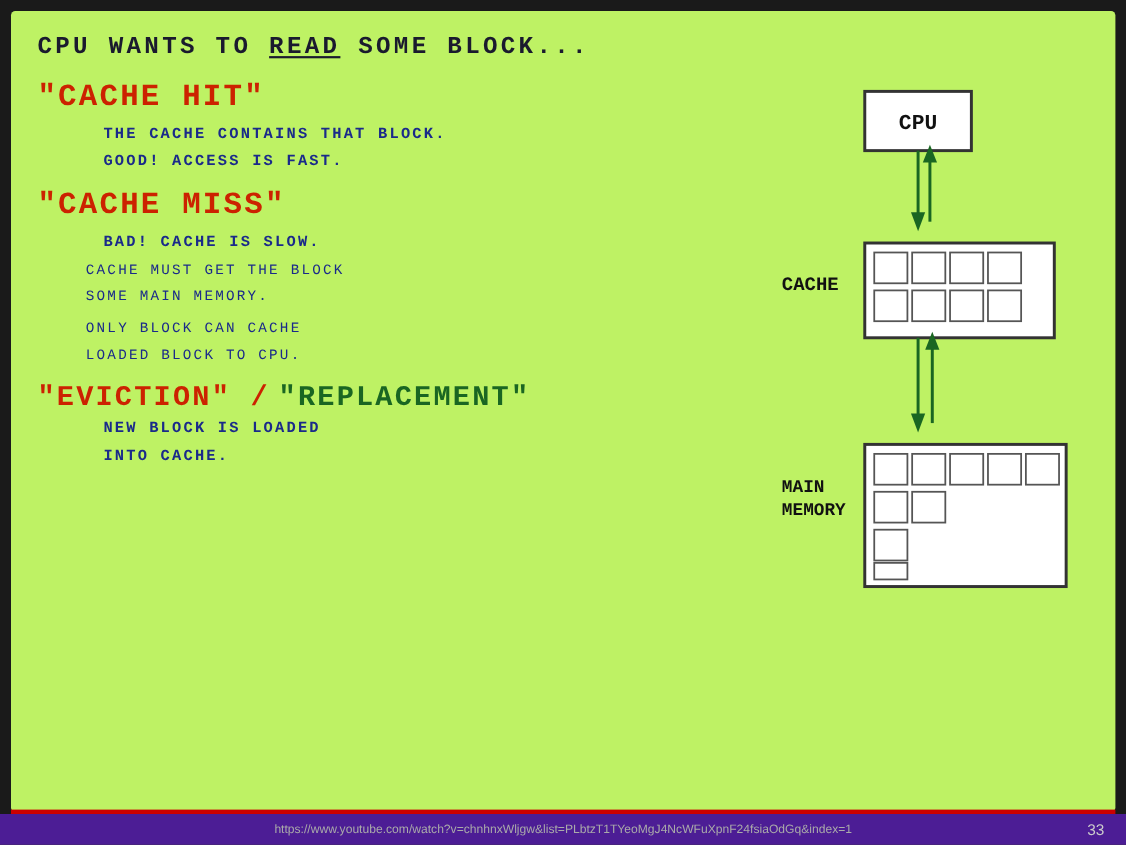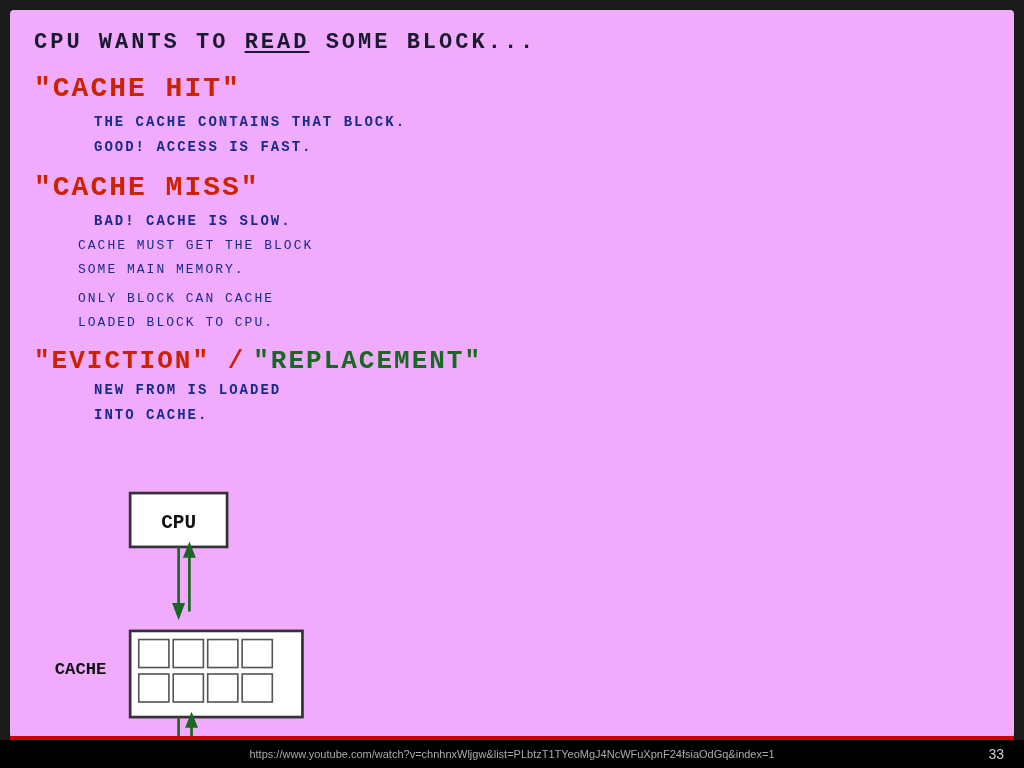--- a/index.html
+++ b/index.html
@@ -11,25 +11,25 @@
       overflow: hidden;
       position: relative;
     }
 
     #main-content {
       position: absolute;
       top: 10px;
       left: 10px;
       right: 10px;
       bottom: 30px;
-      background: #f0abfc;
+      background: #bef264;
       border-radius: 4px;
       padding: 20px 24px;
       display: flex;
-      flex-direction: column;
+      flex-direction: row;
     }
 
     #text-area {
       flex: 1;
       padding-right: 20px;
     }
 
     #diagram-area {
       width: 300px;
       display: flex;
@@ -124,21 +124,21 @@
       height: 500px;
     }
 
     
     #footer {
       position: absolute;
       bottom: 0;
       left: 0;
       right: 0;
       height: 28px;
-      background: #000000;
+      background: #4c1d95;
       display: flex;
       align-items: center;
       justify-content: center;
     }
 
     #footer-url {
       color: #aaa;
       font-size: 11px;
       font-family: Arial, sans-serif;
     }
@@ -185,21 +185,21 @@
       <div style="height:6px"></div>
       <div class="indent-line-sm">ONLY BLOCK CAN CACHE</div>
       <div class="indent-line-sm">LOADED BLOCK TO CPU.</div>
     </div>
 
     <div class="section-gap">
       <div class="eviction-line">
         <span class="eviction-label-red">"EVICTION" /</span>
         <span class="eviction-label-green" style="margin-left:8px">"REPLACEMENT"</span>
       </div>
-      <div class="indent-line">NEW FROM IS LOADED</div>
+      <div class="indent-line">NEW BLOCK IS LOADED</div>
       <div class="indent-line">INTO CACHE.</div>
     </div>
 
   </div>
 
   <div id="diagram-area">
     <svg id="diagram-svg" viewBox="0 0 260 460">
 
       <rect x="80" y="10" width="90" height="50" fill="white" stroke="#333" stroke-width="2.5"></rect>
       <text x="125" y="42" text-anchor="middle" font-family="Courier New" font-size="18" font-weight="bold" fill="#111">CPU</text>

